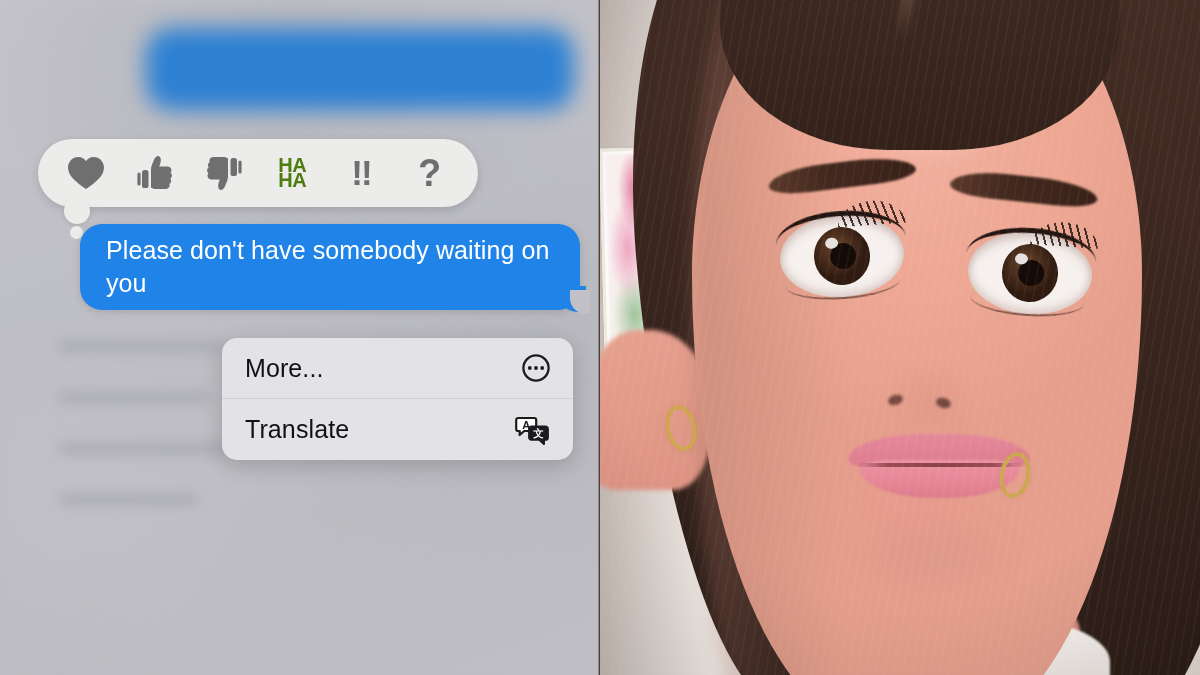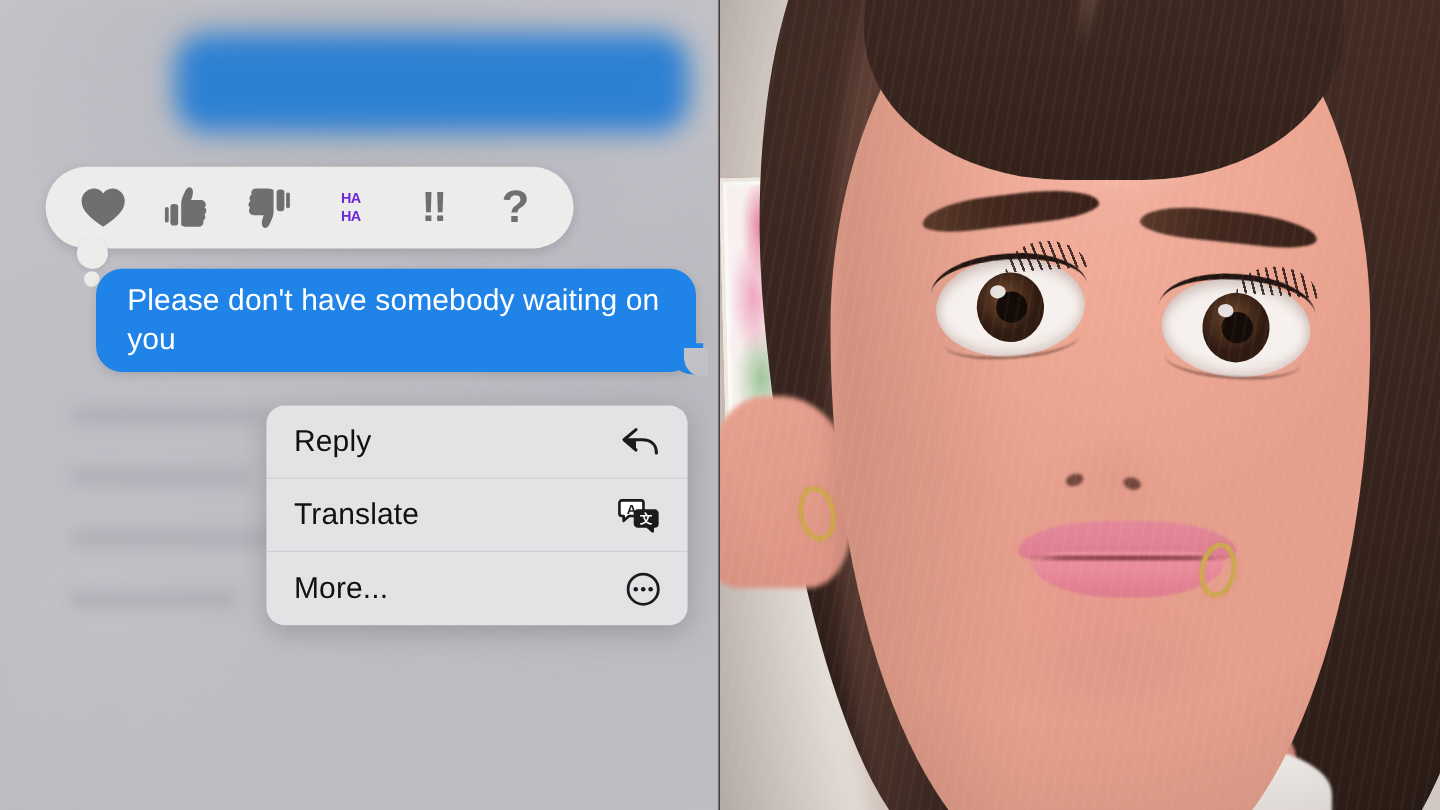--- a/index.html
+++ b/index.html
@@ -53,22 +53,22 @@
     padding:0 14px;
     box-shadow:0 3px 10px rgba(0,0,0,.14);
     filter: blur(.5px);
   }
   .reaction-bar .rx {
     color:#6f6f6f; display:flex; align-items:center; justify-content:center;
     width:54px; height:54px;
   }
   .rx svg { display:block; }
   .rx-haha {
-    font-weight:900; font-size:12px; line-height:15px; letter-spacing:-.5px;
-    text-align:center; color:#6d28d9; font-family:"Liberation Sans",sans-serif;
+    font-weight:900; font-size:20px; line-height:15px; letter-spacing:-.5px;
+    text-align:center; color:#4d7c0f; font-family:"Liberation Sans",sans-serif;
   }
   .rx-bang {
     font-weight:900; font-size:35px; line-height:34px; color:#6f6f6f;
     letter-spacing:-2px; font-family:"Liberation Sans",sans-serif;
   }
   .rx-quest {
     font-weight:700; font-size:38px; line-height:36px; color:#6f6f6f;
     font-family:"Liberation Sans",sans-serif;
   }
   
@@ -405,55 +405,45 @@
     <div class="rx-tail-big"></div>
     <div class="rx-tail-small"></div>
 
     <div class="msg-bubble">
       <span class="msg-text">Please don't have somebody waiting on you</span>
     </div>
     <div class="bubble-tail"></div>
 
     <div class="context-menu">
 
+
+
       <div class="menu-item">
-        <span class="menu-label">Reply</span>
+        <span class="menu-label">More...</span>
         <span class="menu-icon">
-          <svg width="34" height="30" viewBox="0 0 34 30" aria-hidden="true">
-            <path d="M13 5 L3 13.5 L13 22" fill="none" stroke="#1b1b1e" stroke-width="2.6" stroke-linecap="round" stroke-linejoin="round"></path>
-            <path d="M3.5 13.5 H18 c8 0 12 4.6 12 11" fill="none" stroke="#1b1b1e" stroke-width="2.6" stroke-linecap="round"></path>
-            <path d="M13 13.5 L13 22 L3 13.5 Z" fill="#1b1b1e"></path>
+          <svg width="30" height="30" viewBox="0 0 30 30" aria-hidden="true">
+            <circle cx="15" cy="15" r="12.6" fill="none" stroke="#1b1b1e" stroke-width="2.3"></circle>
+            <circle cx="8.8" cy="15" r="1.9" fill="#1b1b1e"></circle>
+            <circle cx="15" cy="15" r="1.9" fill="#1b1b1e"></circle>
+            <circle cx="21.2" cy="15" r="1.9" fill="#1b1b1e"></circle>
           </svg>
         </span>
       </div>
-
 
       <div class="menu-item">
         <span class="menu-label">Translate</span>
         <span class="menu-icon">
           <svg width="36" height="30" viewBox="0 0 36 30" aria-hidden="true">
             <path d="M3.2 3 h16 a2 2 0 0 1 2 2 v9 a2 2 0 0 1 -2 2 h-10 l-4.5 4 v-4 h-1.5 a2 2 0 0 1 -2 -2 v-9 a2 2 0 0 1 2 -2 z" fill="#ffffff" stroke="#1b1b1e" stroke-width="2.2" stroke-linejoin="round"></path>
             <text x="11.2" y="14" font-family="Liberation Sans, sans-serif" font-size="11" font-weight="700" fill="#1b1b1e" text-anchor="middle">A</text>
             <path d="M16.5 11.5 h14 a2.3 2.3 0 0 1 2.3 2.3 v8.6 a2.3 2.3 0 0 1 -2.3 2.3 h-1.6 v4.2 l-4.6 -4.2 h-7.8 a2.3 2.3 0 0 1 -2.3 -2.3 v-8.6 a2.3 2.3 0 0 1 2.3 -2.3 z" fill="#1b1b1e" stroke="#1b1b1e" stroke-width="2.2" stroke-linejoin="round"></path>
             <text x="23.5" y="21.8" font-family="Liberation Sans, sans-serif" font-size="10.5" font-weight="700" fill="#ffffff" text-anchor="middle">文</text>
           </svg>
         </span>
       </div>
-
-      <div class="menu-item">
-        <span class="menu-label">More...</span>
-        <span class="menu-icon">
-          <svg width="30" height="30" viewBox="0 0 30 30" aria-hidden="true">
-            <circle cx="15" cy="15" r="12.6" fill="none" stroke="#1b1b1e" stroke-width="2.3"></circle>
-            <circle cx="8.8" cy="15" r="1.9" fill="#1b1b1e"></circle>
-            <circle cx="15" cy="15" r="1.9" fill="#1b1b1e"></circle>
-            <circle cx="21.2" cy="15" r="1.9" fill="#1b1b1e"></circle>
-          </svg>
-        </span>
-      </div>
     </div>
   </div>
 
   <div class="divider"></div>
 
   <div class="right-panel">
     <div class="wall"></div>
     <div class="wall-shadow"></div>
     <div class="wall-smudge"></div>
 

